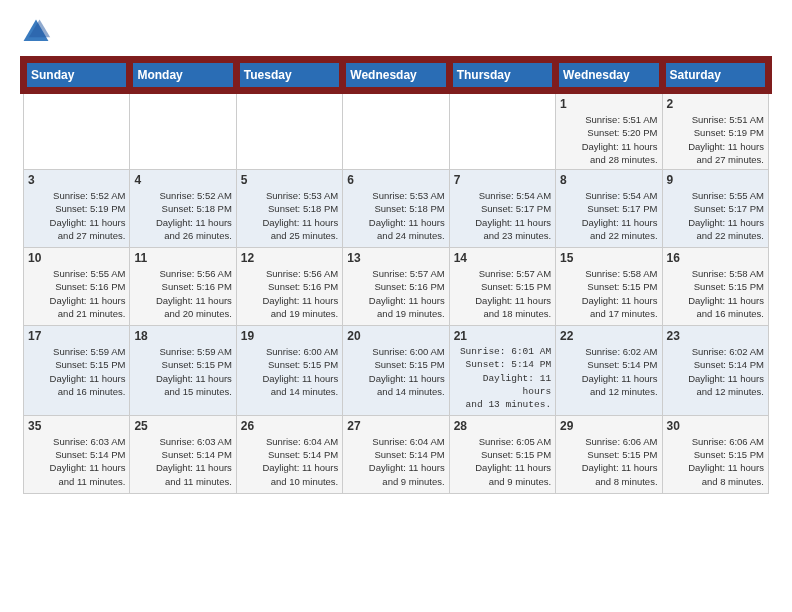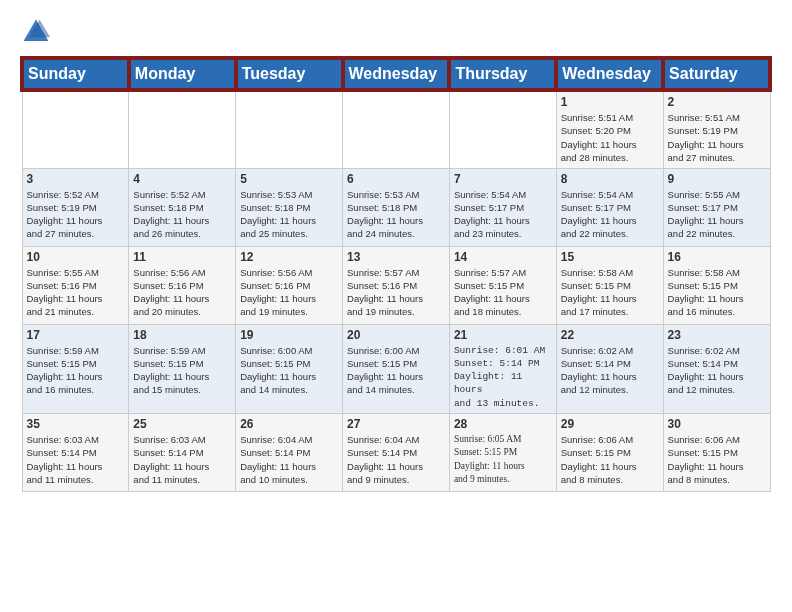--- a/index.html
+++ b/index.html
@@ -57,25 +57,25 @@
       color: #555;
     }
     table {
       width: 100%;
       border-collapse: collapse;
       table-layout: fixed;
     }
     thead tr th {
       background: #2a6db5;
       color: #fff;
-      font-size: 16px;
+      font-size: 12px;
       font-weight: bold;
       padding: 5px 4px;
       text-align: left;
-      border: 4px solid #7f1d1d;
+      border: 7px solid #7f1d1d;
     }
     tbody tr td {
       border: 1px solid #ccc;
       vertical-align: top;
       padding: 3px 4px;
       font-size: 9.5px;
       color: #333;
       background: #fff;
       height: 78px;
     }
@@ -89,20 +89,21 @@
       font-size: 12px;
       font-weight: bold;
       color: #333;
       display: block;
       margin-bottom: 2px;
     }
     .day-info {
       font-size: 9.5px;
       line-height: 1.4;
       color: #333;
+      text-align: right;
     }
     .empty-cell {
       background: #fff !important;
     }
   </style>
 </head>
 <body>
 
 <div class="page">
   <div class="header-area">
@@ -334,21 +335,21 @@
           </td>
           <td>
             <span class="day-num">27</span>
             <div class="day-info" style="white-space: pre-line;">Sunrise: 6:04 AM
 Sunset: 5:14 PM
 Daylight: 11 hours
 and 9 minutes.</div>
           </td>
           <td>
             <span class="day-num">28</span>
-            <div class="day-info" style="white-space: pre-line; font-family: Liberation Serif, serif;">Sunrise: 6:05 AM
+            <div class="day-info" style="white-space: pre-line;">Sunrise: 6:05 AM
 Sunset: 5:15 PM
 Daylight: 11 hours
 and 9 minutes.</div>
           </td>
           <td>
             <span class="day-num">29</span>
             <div class="day-info" style="white-space: pre-line;">Sunrise: 6:06 AM
 Sunset: 5:15 PM
 Daylight: 11 hours
 and 8 minutes.</div>

